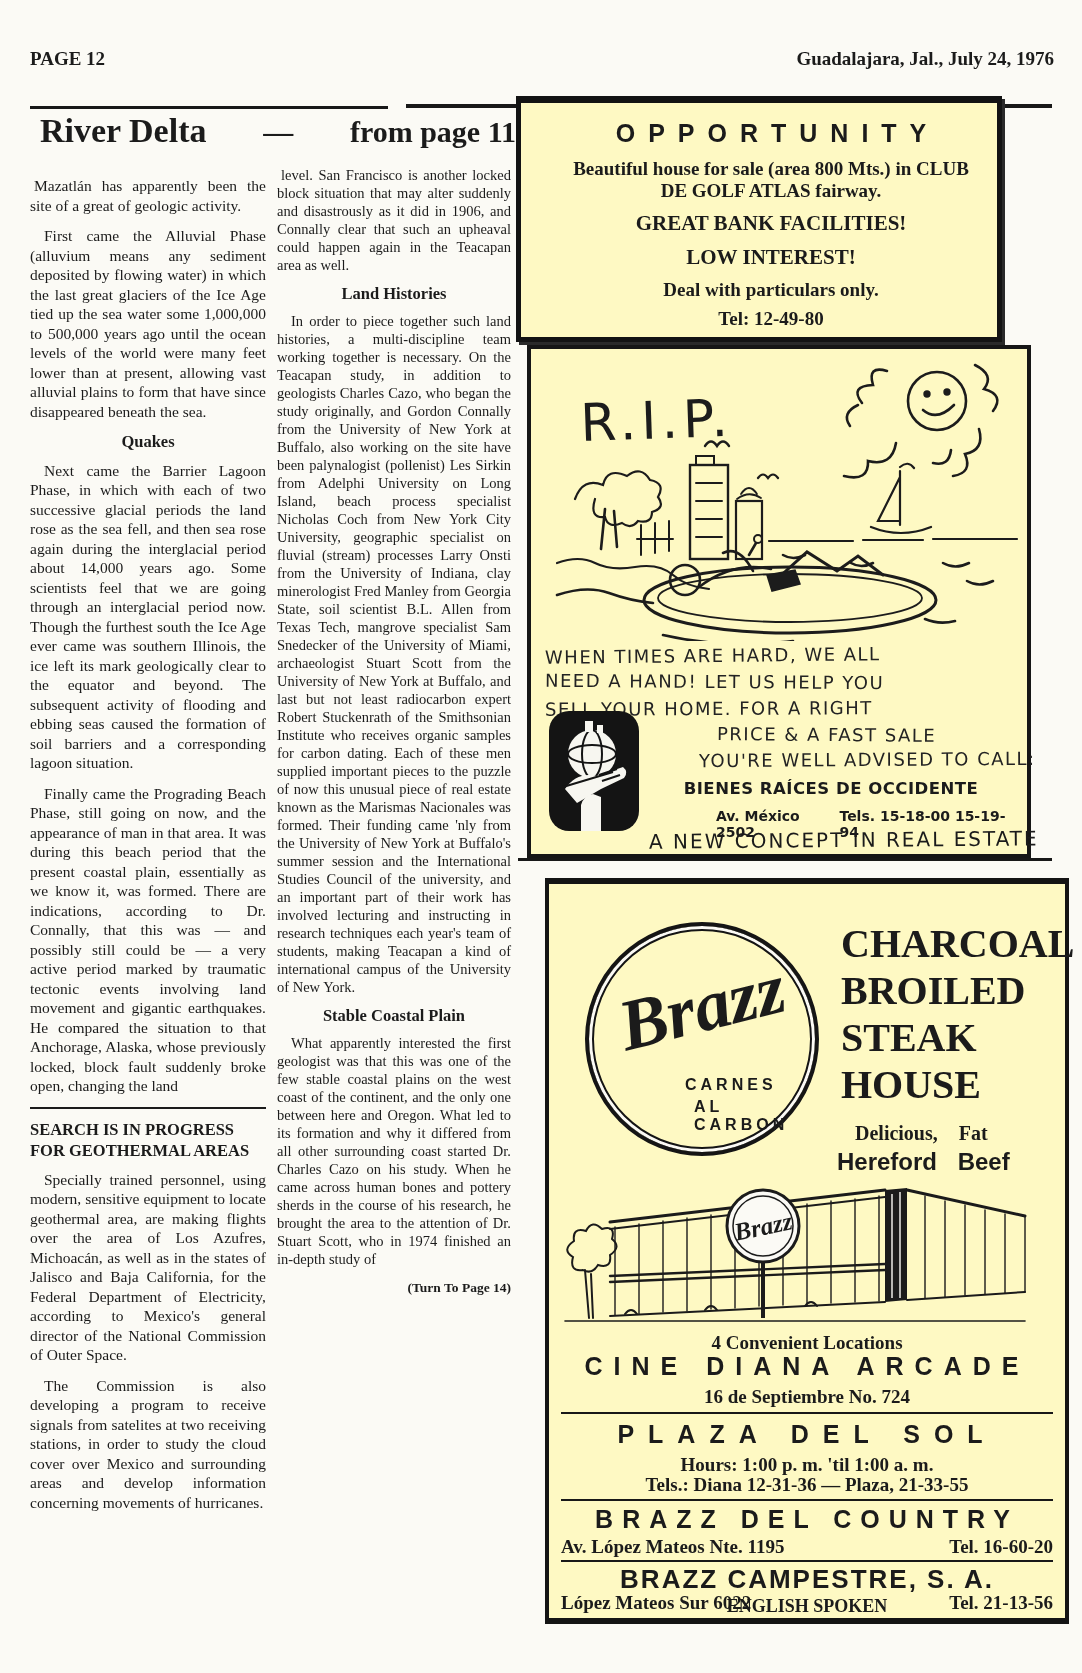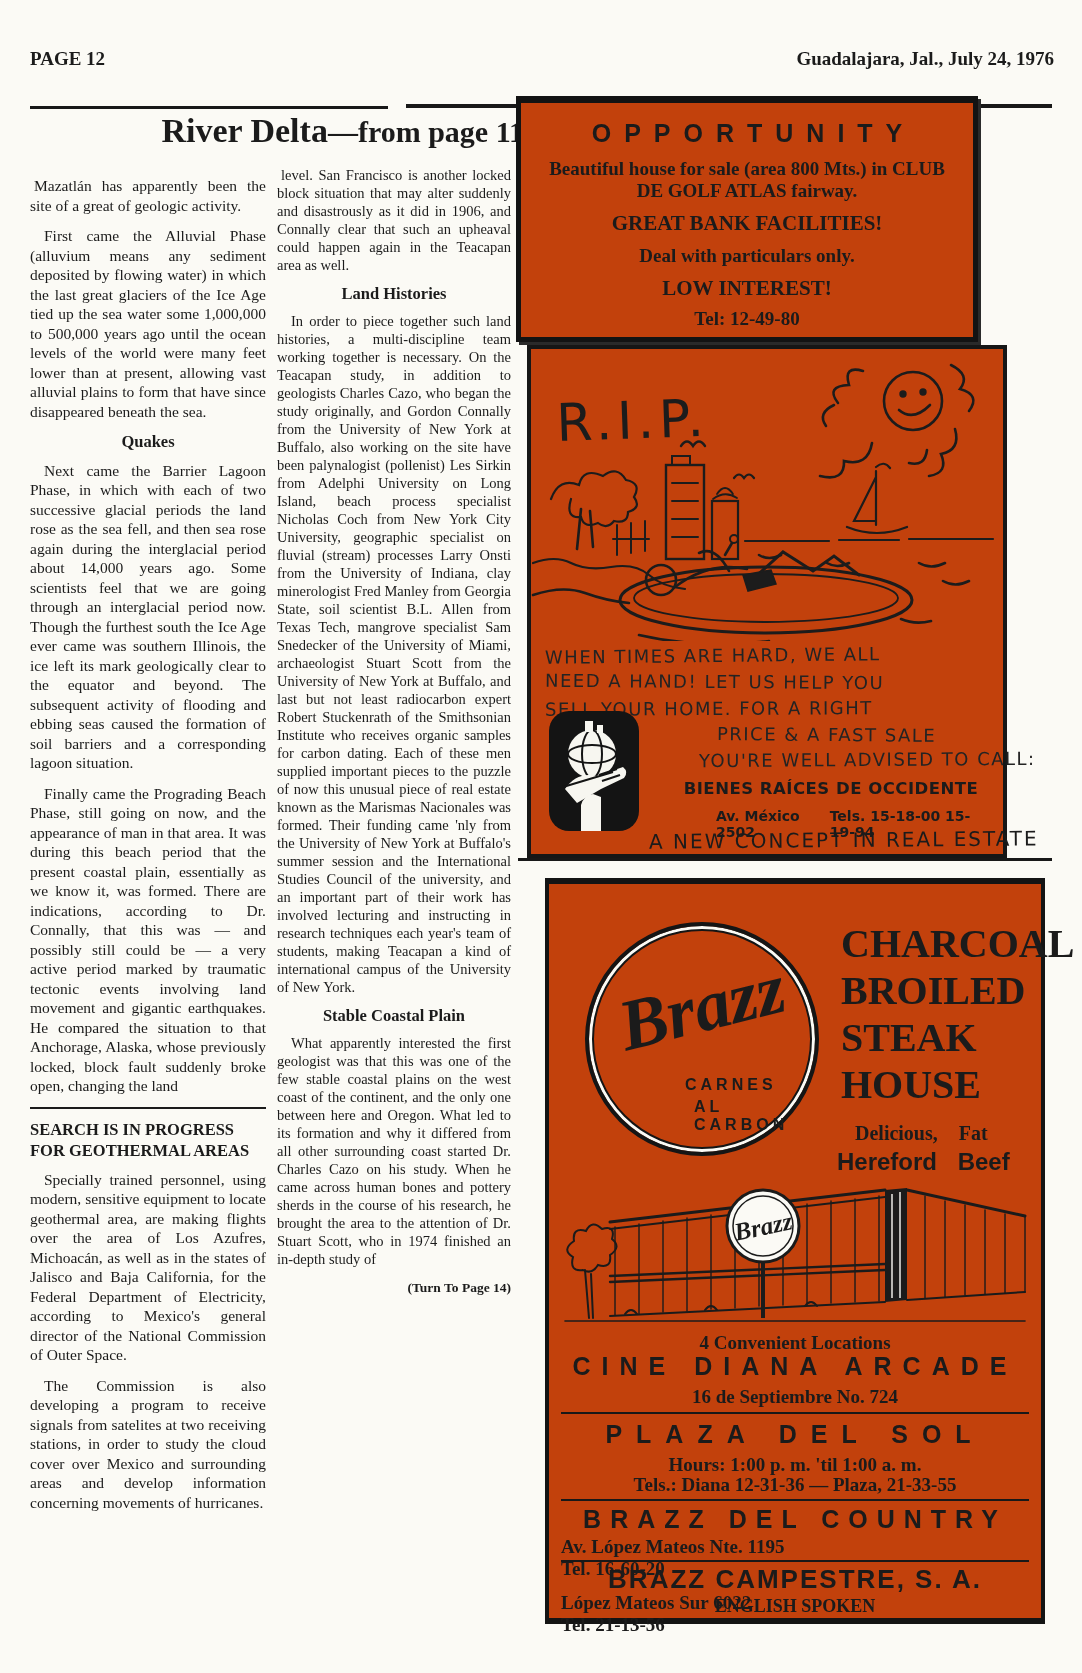--- a/index.html
+++ b/index.html
@@ -9,39 +9,39 @@
   
   .hdr{position:absolute;top:48px;font-weight:bold;font-size:19px;white-space:nowrap;}
   #hdr-left{left:30px;}
   #hdr-center{left:0;right:0;text-align:center;letter-spacing:.5px;}
   #hdr-right{right:28px;text-align:right;}
   .rule{position:absolute;background:#181818;}
   #rule-hdr-l{left:30px;top:106px;width:358px;height:3px;}
   #rule-hdr-r{left:406px;top:104px;width:646px;height:4px;}
 
   
-  .headline{position:absolute;left:48px;top:112px;width:476px;display:flex;
-            justify-content:flex-end;align-items:baseline;font-weight:bold;}
+  .headline{position:absolute;left:40px;top:112px;width:476px;display:flex;
+            justify-content:space-between;align-items:baseline;font-weight:bold;}
   .headline .t{font-size:34px;}
   .headline .d{font-size:30px;}
   .headline .c{font-size:30px;}
 
   
   .col{position:absolute;text-align:justify;}
   #col1{left:30px;top:176px;width:236px;font-size:15.5px;line-height:19.5px;}
   #col2{left:277px;top:166px;width:234px;font-size:14.5px;line-height:18px;}
   .col p{margin:0 0 11px;text-indent:14px;}
   .col p.noind{text-indent:4px;}
   .crosshead{text-align:center;font-weight:bold;font-size:16.5px;margin:8px 0 9px;}
   .subhead{font-weight:bold;font-size:16.5px;line-height:21px;text-align:left;margin:10px 0 9px;}
   .col-rule{height:2px;background:#1b1b1b;margin:6px 0 4px;}
   .turn-note{text-align:right;font-weight:bold;font-size:13.5px;font-family:"Liberation Serif",serif;}
 
   
-  .ad{position:absolute;background:#c2410c;}
+  .ad{position:absolute;background:#fef9c3;padding-left:24px;}
 
   #ad-opportunity{left:516px;top:96px;width:452px;height:234px;
                   border:5px solid #131313;border-top-width:7px;box-shadow:3px 3px 0 #2a2a2a;}
   .opp-title{margin-top:16px;text-align:center;font-family:"Liberation Sans",sans-serif;
              font-weight:bold;font-size:25px;letter-spacing:13px;text-indent:13px;}
   .opp-line{text-align:center;font-weight:bold;}
   #opp1{font-size:19px;margin-top:10px;}
   #opp2{font-size:19px;}
   #opp3{font-size:21px;margin-top:9px;}
   #opp4{font-size:21px;margin-top:9px;}
@@ -90,21 +90,21 @@
   #b-loc1{top:468px;font-size:25px;letter-spacing:11px;}
   #b-loc1addr{top:502px;font-size:19px;}
   .b-hr{position:absolute;left:12px;right:12px;height:2px;background:#181818;}
   #b-hr1{top:528px;}
   #b-loc2{top:536px;font-size:25px;letter-spacing:14px;}
   #b-loc2hours{top:570px;font-size:19px;}
   #b-loc2tels{top:590px;font-size:19px;}
   #b-hr2{top:615px;}
   #b-loc3{top:621px;font-size:25px;letter-spacing:9px;}
   .b-row{position:absolute;left:12px;right:12px;display:flex;justify-content:space-between;
-         font-weight:bold;font-size:19px;flex-direction:column;}
+         font-weight:bold;font-size:19px;}
   #b-loc3row{top:652px;}
   #b-hr3{top:676px;}
   #b-loc4{top:680px;font-size:26px;letter-spacing:2px;}
   #b-loc4row{top:694px;padding-top:14px;}
   #b-footer{top:712px;font-size:18px;}
 
   svg{display:block;}
 </style>
 </head>
 <body>
@@ -141,22 +141,22 @@
     <div class="crosshead">Stable Coastal Plain</div>
     <p>What apparently interested the first geologist was that this was one of the few stable coastal plains on the west coast of the continent, and the only one between here and Oregon. What led to its formation and why it differed from all other surrounding coast started Dr. Charles Cazo on his study. When he came across human bones and pottery sherds in the course of his research, he brought the area to the attention of Dr. Stuart Scott, who in 1974 finished an in-depth study of</p>
     <div class="turn-note">(Turn To Page 14)</div>
   </div>
 
   <div class="ad" id="ad-opportunity">
     <div class="opp-title">OPPORTUNITY</div>
     <div class="opp-line" id="opp1">Beautiful house for sale (area 800 Mts.) in CLUB</div>
     <div class="opp-line" id="opp2">DE GOLF ATLAS fairway.</div>
     <div class="opp-line" id="opp3">GREAT BANK FACILITIES!</div>
+    <div class="opp-line" id="opp4">LOW INTEREST!</div>
     <div class="opp-line" id="opp5">Deal with particulars only.</div>
-    <div class="opp-line" id="opp4">LOW INTEREST!</div>
     <div class="opp-line" id="opp6">Tel: 12-49-80</div>
   </div>
 
   <div class="ad" id="ad-rip">
     <svg width="464" height="292" viewBox="0 0 464 292">
       <g stroke="#1c1c1c" stroke-width="2.6" fill="none" stroke-linecap="round">
 
         <circle cx="382" cy="52" r="29"></circle>
         <circle cx="372" cy="45" r="2.4" fill="#1c1c1c"></circle>
         <circle cx="392" cy="43" r="2.4" fill="#1c1c1c"></circle>

